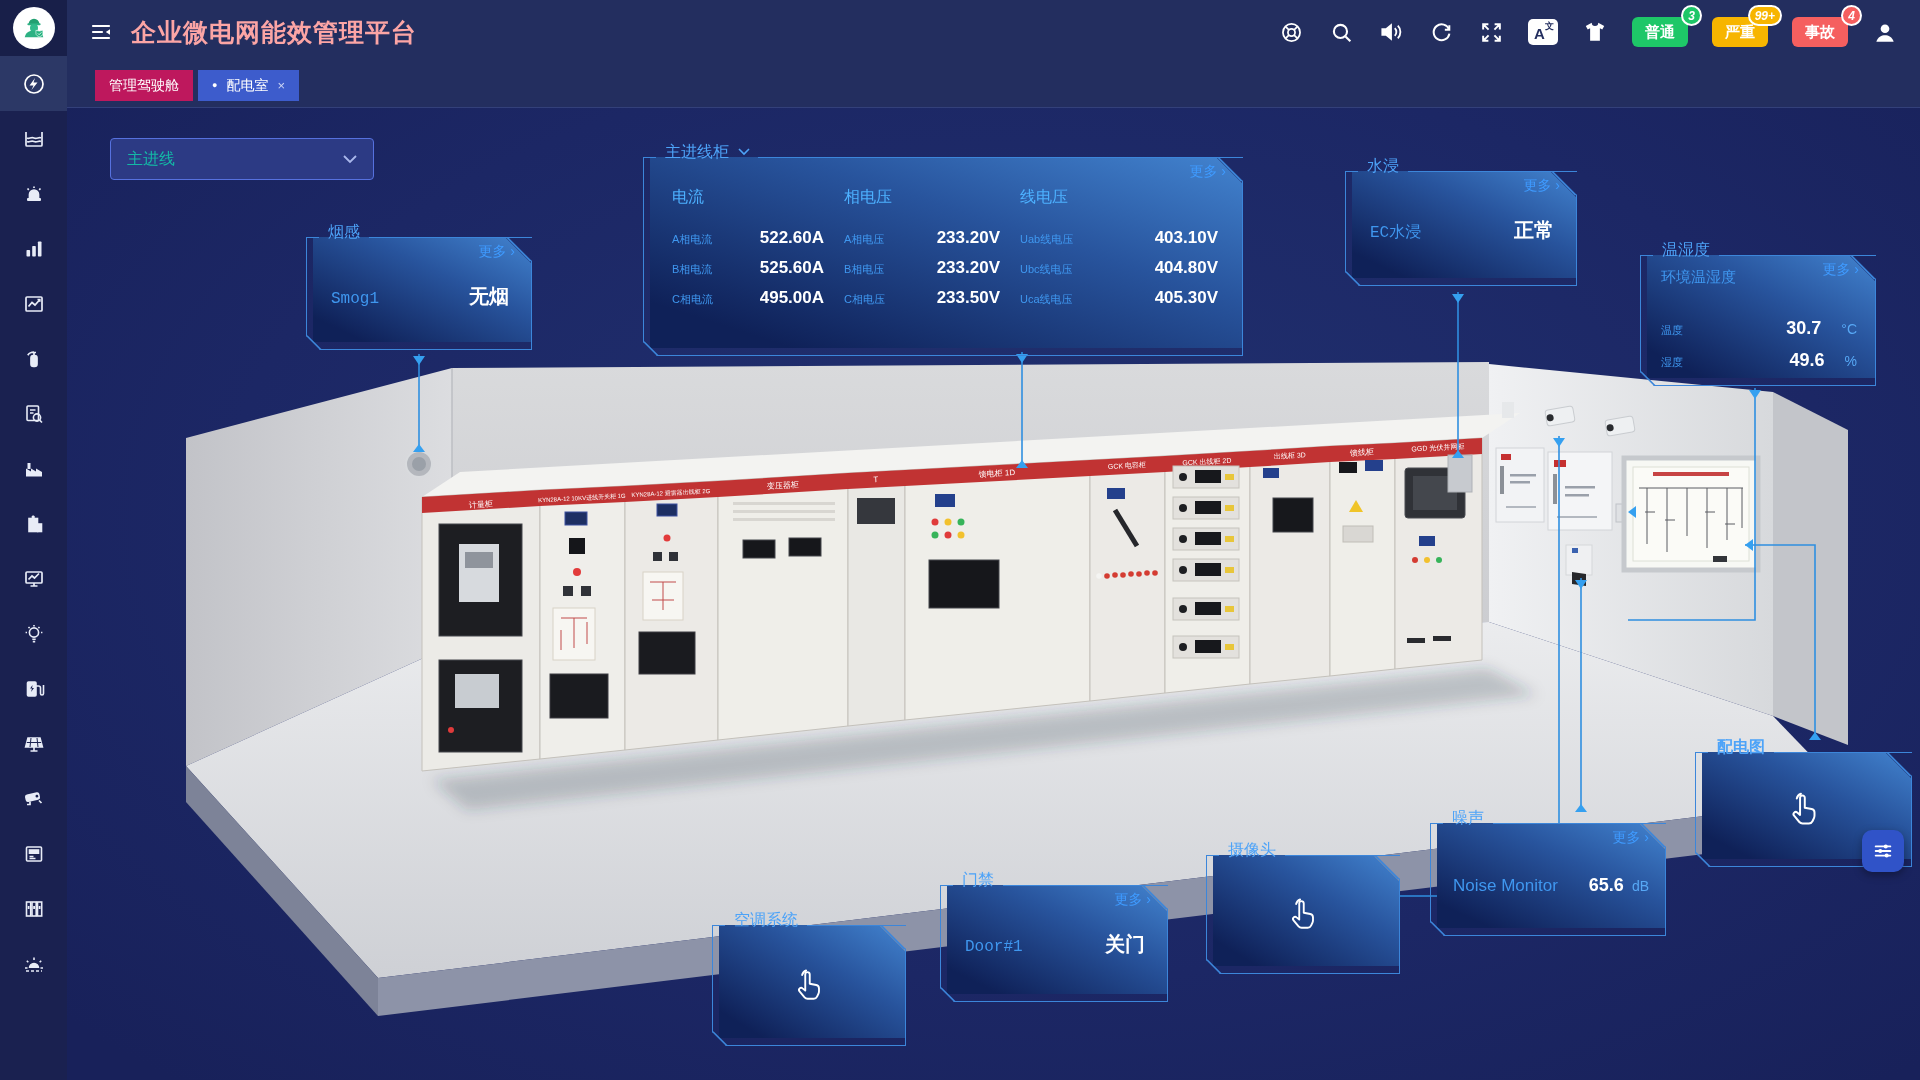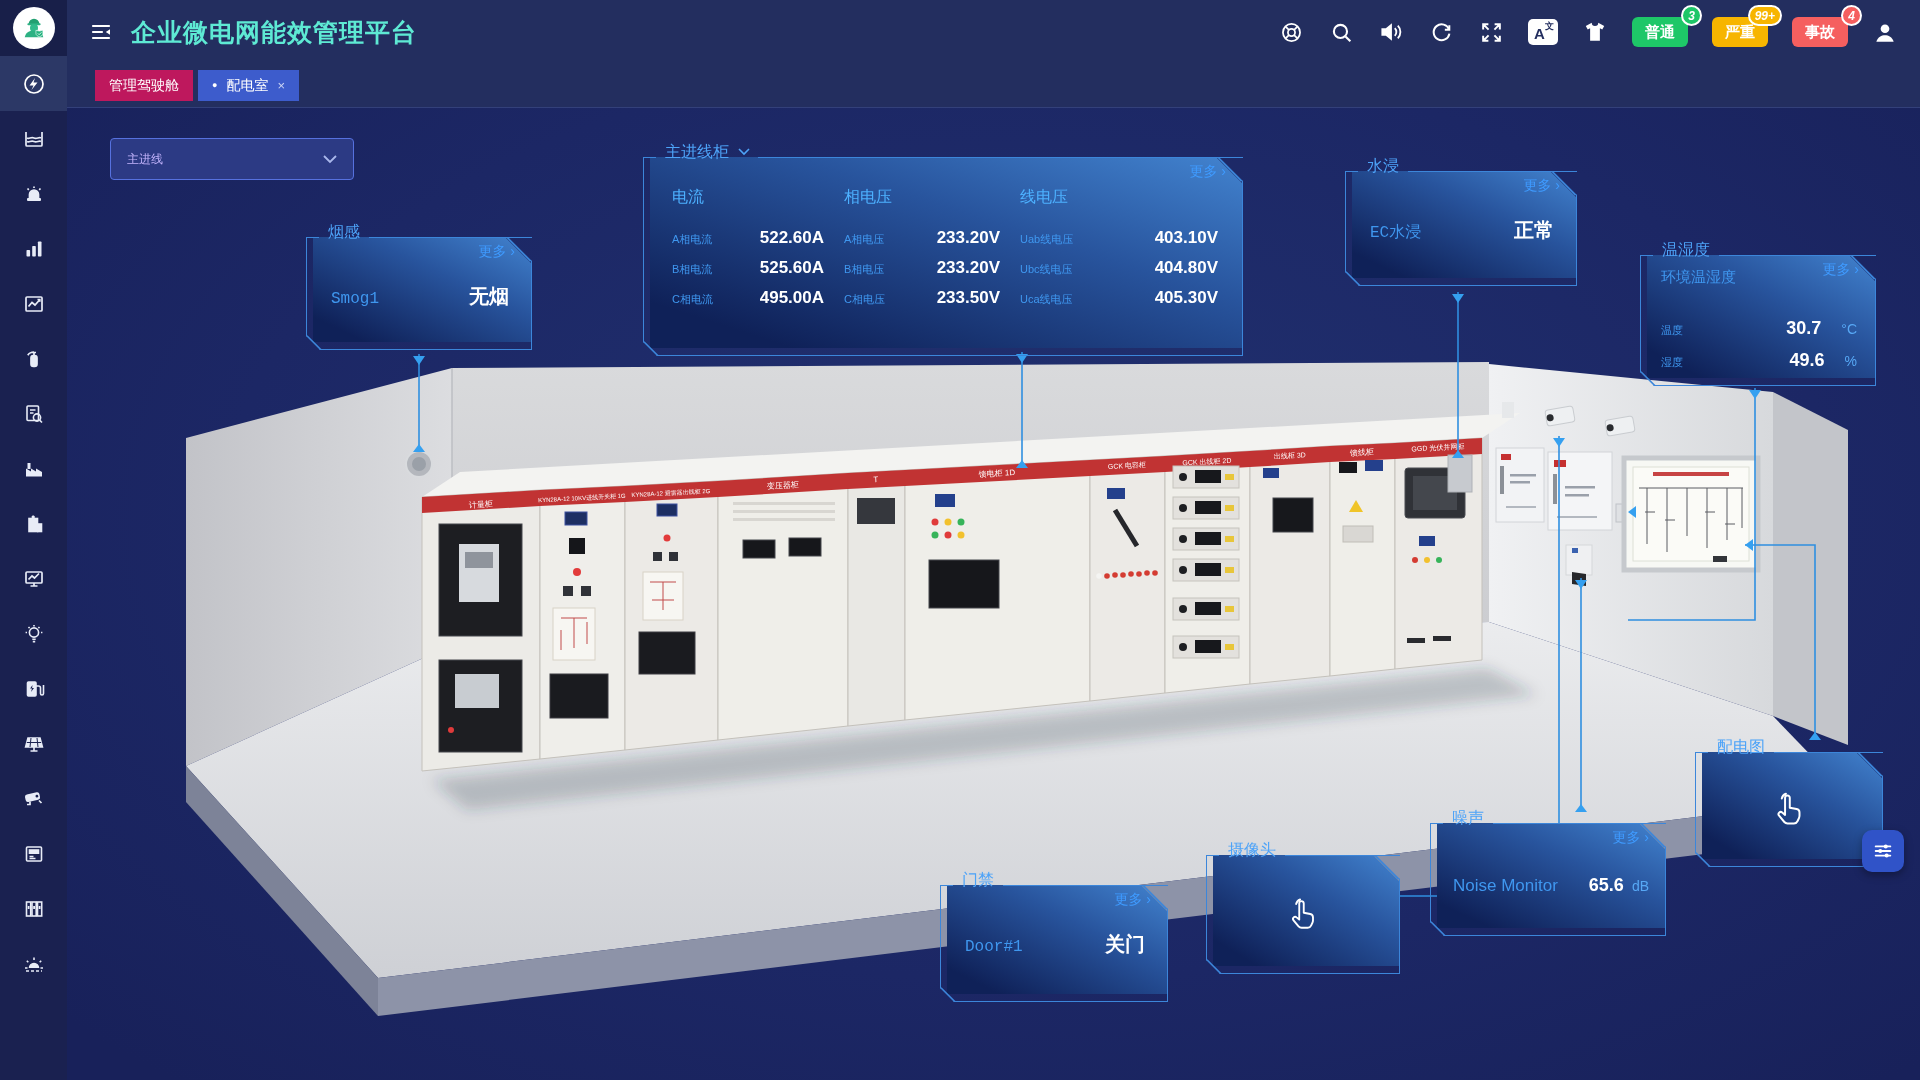--- a/index.html
+++ b/index.html
@@ -14,21 +14,21 @@
   .sidebar{position:absolute;left:0;top:0;bottom:0;width:67px;background:var(--sidebar-bg);z-index:6;}
   .logo{height:56px;background:#181f49;display:flex;align-items:center;justify-content:center;}
   .logo-circle{width:42px;height:42px;border-radius:50%;background:#fff;display:flex;align-items:center;justify-content:center;}
   .nav-item{height:55px;display:flex;align-items:center;justify-content:center;cursor:pointer;}
   .nav-item.active{background:#2c3866;}
   .nav-item svg{width:24px;height:24px;}
 
   
   .header{position:absolute;left:67px;top:0;right:0;height:64px;background:var(--header-bg);display:flex;align-items:center;z-index:6;}
   .menu-toggle{margin-left:22px;display:flex;cursor:pointer;}
-  .page-title{color:#5eead4;font-size:25px;font-weight:bold;margin-left:18px;letter-spacing:1px;}
+  .page-title{color:#fca5a5;font-size:25px;font-weight:bold;margin-left:18px;letter-spacing:1px;}
   .header-right{margin-left:auto;display:flex;align-items:center;gap:24px;padding-right:22px;}
   .hicon{width:26px;height:26px;display:flex;align-items:center;justify-content:center;cursor:pointer;}
   .chip{width:30px;height:26px;background:#fff;border-radius:5px;position:relative;color:#232e5f;cursor:pointer;}
   .chip b{position:absolute;left:6px;bottom:3px;font-size:15px;}
   .chip i{position:absolute;right:4px;top:1px;font-size:9px;font-style:normal;font-weight:bold;}
   .badge{position:relative;height:30px;padding:0 13px;border-radius:6px;display:flex;align-items:center;color:#fff;font-size:15px;font-weight:bold;cursor:pointer;}
   .badge .cnt{position:absolute;top:-12px;right:-14px;min-width:20px;height:21px;padding:0 5px;border-radius:11px;border:2px solid #fff;font-size:12px;font-weight:bold;display:flex;align-items:center;justify-content:center;}
   .badge.green,.badge.green .cnt{background:#1ec768;}
   .badge.yellow,.badge.yellow .cnt{background:#f7b500;}
   .badge.red,.badge.red .cnt{background:#f55f5f;}
@@ -38,21 +38,21 @@
   .tab{height:31px;padding:0 14px;background:#be185d;color:#fff;font-size:14px;display:flex;align-items:center;gap:9px;cursor:pointer;}
   .tab.active{background:#3d5ccc;}
   .tab .dot{font-size:9px;line-height:1;}
   .tab .close{font-size:13px;color:#cdd6f5;cursor:pointer;}
 
   
   .canvas{position:absolute;left:67px;top:108px;right:0;bottom:0;background:radial-gradient(1300px 750px at 52% 42%, #213170 0%, var(--canvas-bg) 62%, #18215a 100%);}
   .room-svg,.wire-svg{position:absolute;left:0;top:0;width:1853px;height:972px;}
   .wire-svg{z-index:2;}
 
-  .line-select{position:absolute;left:43px;top:30px;width:244px;height:42px;background:#2c3a84;border:1px solid #5671de;border-radius:4px;display:flex;align-items:center;padding:0 16px;color:#c4b5fd;font-size:12px;z-index:4;cursor:pointer;}
+  .line-select{position:absolute;left:43px;top:30px;width:264px;height:42px;background:#2c3a84;border:1px solid #5671de;border-radius:4px;display:flex;align-items:center;padding:0 16px;color:#14b8a6;font-size:16px;z-index:4;cursor:pointer;}
   .line-select svg{margin-left:auto;}
 
   
   .hud{position:absolute;z-index:3;}
   .hud-head{display:flex;align-items:flex-end;height:22px;position:relative;z-index:3;}
   .hud-dash{width:13px;height:1.5px;background:var(--hb);margin-bottom:4px;}
   .hud-title{color:var(--blue-label);font-size:16px;padding:0 9px;white-space:nowrap;line-height:20px;}
   .hud-chevron{margin:0 8px 6px 0;}
   .hud-hline{flex:1;height:1.5px;background:var(--hb);margin-bottom:4px;}
   .hud-box{position:absolute;left:0;right:0;top:17px;bottom:0;border:1.5px solid var(--hb);border-top:none;
@@ -699,21 +699,21 @@
             <span class="lb">湿度</span>
             <span class="vgroup">
                 <span class="vl">49.6</span>
                 <span class="un">%</span>
               </span>
           </div>
         </div>
       </div>
     </div>
 
-    <div class="hud" style="left:1628px;top:627px;width:188px;height:132px;">
+    <div class="hud" style="left:1628px;top:627px;width:217px;height:132px;font-weight:bold;">
       <div class="hud-head">
           <span class="hud-dash"></span>
           <span class="hud-title">配电图</span>
           <span class="hud-hline"></span>
         </div>
       <div class="hud-box">
           <div class="hud-fill"></div>
           <span class="cut-tr"></span>
           <span class="cut-bl"></span>
         <div class="hud-content hand-content">
@@ -777,20 +777,38 @@
         <span class="hud-more">更多 ›</span>
         <div class="hud-content single-row">
           <div class="kv">
             <span class="lb">Door#1</span>
               <span class="vl">关门</span>
           </div>
         </div>
       </div>
     </div>
 
+    <div class="hud" style="left:645px;top:800px;width:194px;height:138px;">
+      <div class="hud-head">
+          <span class="hud-dash"></span>
+          <span class="hud-title">空调系统</span>
+          <span class="hud-hline"></span>
+        </div>
+      <div class="hud-box">
+          <div class="hud-fill"></div>
+          <span class="cut-tr"></span>
+          <span class="cut-bl"></span>
+        <div class="hud-content hand-content">
+          <svg width="40" height="40" viewBox="0 0 32 32" fill="none" stroke="#fff" stroke-width="1.5" stroke-linecap="round" stroke-linejoin="round">
+            <path d="M10.5 8a5 5 0 0 1 3.2-3.6"></path>
+            <path d="M13 17V7.5a1.8 1.8 0 0 1 3.6 0V15l5.2 1c1.3.25 2.2 1.4 2.2 2.7v2.3c0 .7-.15 1.4-.45 2l-1.1 2.3a3 3 0 0 1-2.7 1.7h-4.9c-.9 0-1.8-.4-2.4-1.1l-4-4.8a1.7 1.7 0 0 1 2.4-2.4l2.15 1.8z"></path>
+          </svg>
+        </div>
+      </div>
+    </div>
 
     <div class="layer-btn">
       <svg width="22" height="22" viewBox="0 0 24 24" stroke="#fff" stroke-width="2" stroke-linecap="round">
         <path d="M4 7h16M4 12h16M4 17h16"></path>
         <circle cx="15" cy="7" r="2.2" fill="#fff" stroke="none"></circle>
         <circle cx="9" cy="12" r="2.2" fill="#fff" stroke="none"></circle>
         <circle cx="16" cy="17" r="2.2" fill="#fff" stroke="none"></circle>
       </svg>
     </div>
 

